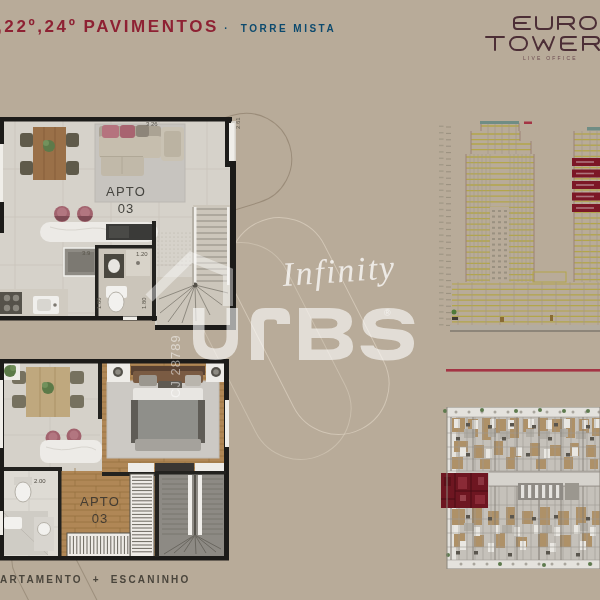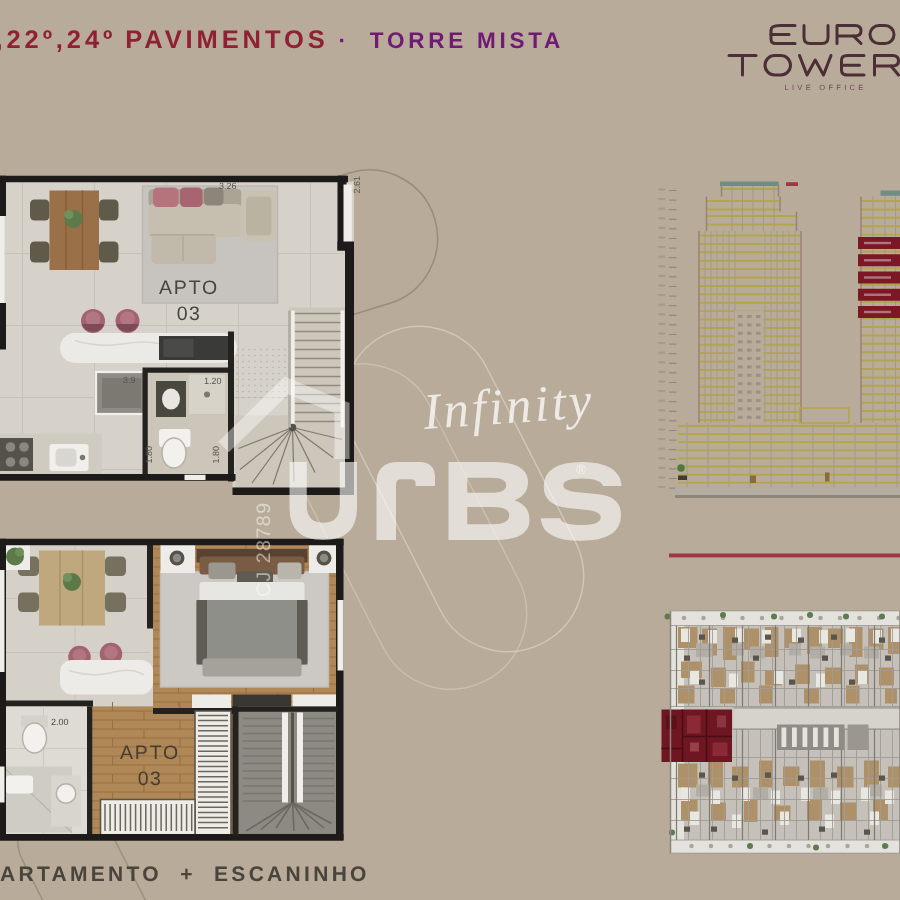--- a/index.html
+++ b/index.html
@@ -5,21 +5,21 @@
 body{width:600px;height:600px;background:#b8ab99;overflow:hidden;position:relative;
  font-family:"Liberation Sans", sans-serif;}
 .abs{position:absolute;}
 .pill{position:absolute;border-radius:999px;pointer-events:none;}
 </style></head><body>
 <div class="pill" style="left:-15px;top:145px;width:310px;height:90px;border:1px solid rgba(125,110,90,0.5);transform:rotate(-17deg);"></div>
 <div class="pill" style="left:193px;top:275px;width:230px;height:100px;border:1.2px solid rgba(235,225,210,0.5);transform:rotate(63deg);"></div>
 <div class="pill" style="left:155px;top:300px;width:230px;height:100px;border:1.2px solid rgba(235,225,210,0.35);transform:rotate(63deg);"></div>
 <div class="pill" style="left:-35px;top:605px;width:230px;height:60px;border:1px solid rgba(125,110,90,0.45);transform:rotate(63deg);"></div>
 <div class="abs" style="left:-3px;top:17px;white-space:nowrap;">
-<span style="font-weight:bold;font-size:17px;letter-spacing:2.6px;color:#8e2133;">,22º,24º PAVIMENTOS</span><span style="font-weight:bold;font-size:15px;color:#701a75;letter-spacing:2.5px;">&nbsp;·&nbsp;&nbsp;TORRE MISTA</span>
+<span style="font-weight:bold;font-size:17px;letter-spacing:2.6px;color:#8e2133;">,22º,24º PAVIMENTOS</span><span style="font-weight:bold;font-size:10px;color:#0c4a6e;letter-spacing:2.5px;">&nbsp;·&nbsp;&nbsp;TORRE MISTA</span>
 </div>
 <svg class="abs" style="left:480px;top:8px;" width="120" height="60" viewBox="0 0 120 60">
     <g stroke="#4c2e36" stroke-width="2" fill="none" stroke-linecap="round" stroke-linejoin="round">
       <path d="M50 9 H40 Q34 9 34 12 V18 Q34 21 37 21 H50"></path>
       <path d="M34 15 H46"></path>
       <path d="M56 9 V17 Q56 21 60 21 H68 Q72 21 72 17 V9"></path>
       <path d="M78 21 V9 H90 Q94 9 94 12.5 Q94 16 90 16 H78"></path>
       <path d="M89 16 L94 21"></path>
       <rect x="100" y="9" width="16" height="12" rx="6"></rect>
       <path d="M6 29 H24"></path>
@@ -482,21 +482,21 @@
     <rect x="0" y="0" width="229" height="4.5" fill="#1c1b19"></rect>
     <rect x="0" y="197" width="229" height="4.5" fill="#1c1b19"></rect>
     <rect x="224" y="0" width="5" height="201" fill="#1c1b19"></rect>
     <rect x="225" y="41" width="4" height="47" fill="#f0eee9"></rect>
     <rect x="0" y="0" width="4" height="201" fill="#1c1b19"></rect>
     <rect x="0" y="21" width="3" height="68" fill="#f0eee9"></rect>
     <rect x="0" y="152" width="3" height="24" fill="#f0eee9"></rect>
     <rect x="155" y="112" width="4" height="86" fill="#23221f"></rect>
     <rect x="155" y="112" width="71" height="3.5" fill="#23221f"></rect>
   </svg>
-<div class="abs" style="left:0px;top:574px;font-weight:bold;font-size:14px;letter-spacing:2.2px;color:#4a453c;white-space:nowrap;">ARTAMENTO &nbsp;+&nbsp; ESCANINHO</div>
+<div class="abs" style="left:0px;top:574px;font-weight:bold;font-size:10px;letter-spacing:2.2px;color:#4a453c;white-space:nowrap;">ARTAMENTO &nbsp;+&nbsp; ESCANINHO</div>
 <svg class="abs" style="left:430px;top:112px;" width="170" height="262" viewBox="0 0 170 262">
     <line x1="16" y1="15.0" x2="21" y2="15.0" stroke="#8d8474" stroke-width="0.7"></line>
     <rect x="9" y="13.6" width="4.5" height="1.4" fill="#a39a88"></rect>
     <line x1="16" y1="21.4" x2="21" y2="21.4" stroke="#8d8474" stroke-width="0.7"></line>
     <rect x="9" y="20.0" width="4.5" height="1.4" fill="#a39a88"></rect>
     <line x1="16" y1="27.8" x2="21" y2="27.8" stroke="#8d8474" stroke-width="0.7"></line>
     <rect x="9" y="26.4" width="4.5" height="1.4" fill="#a39a88"></rect>
     <line x1="16" y1="34.2" x2="21" y2="34.2" stroke="#8d8474" stroke-width="0.7"></line>
     <rect x="9" y="32.8" width="4.5" height="1.4" fill="#a39a88"></rect>
     <line x1="16" y1="40.6" x2="21" y2="40.6" stroke="#8d8474" stroke-width="0.7"></line>

